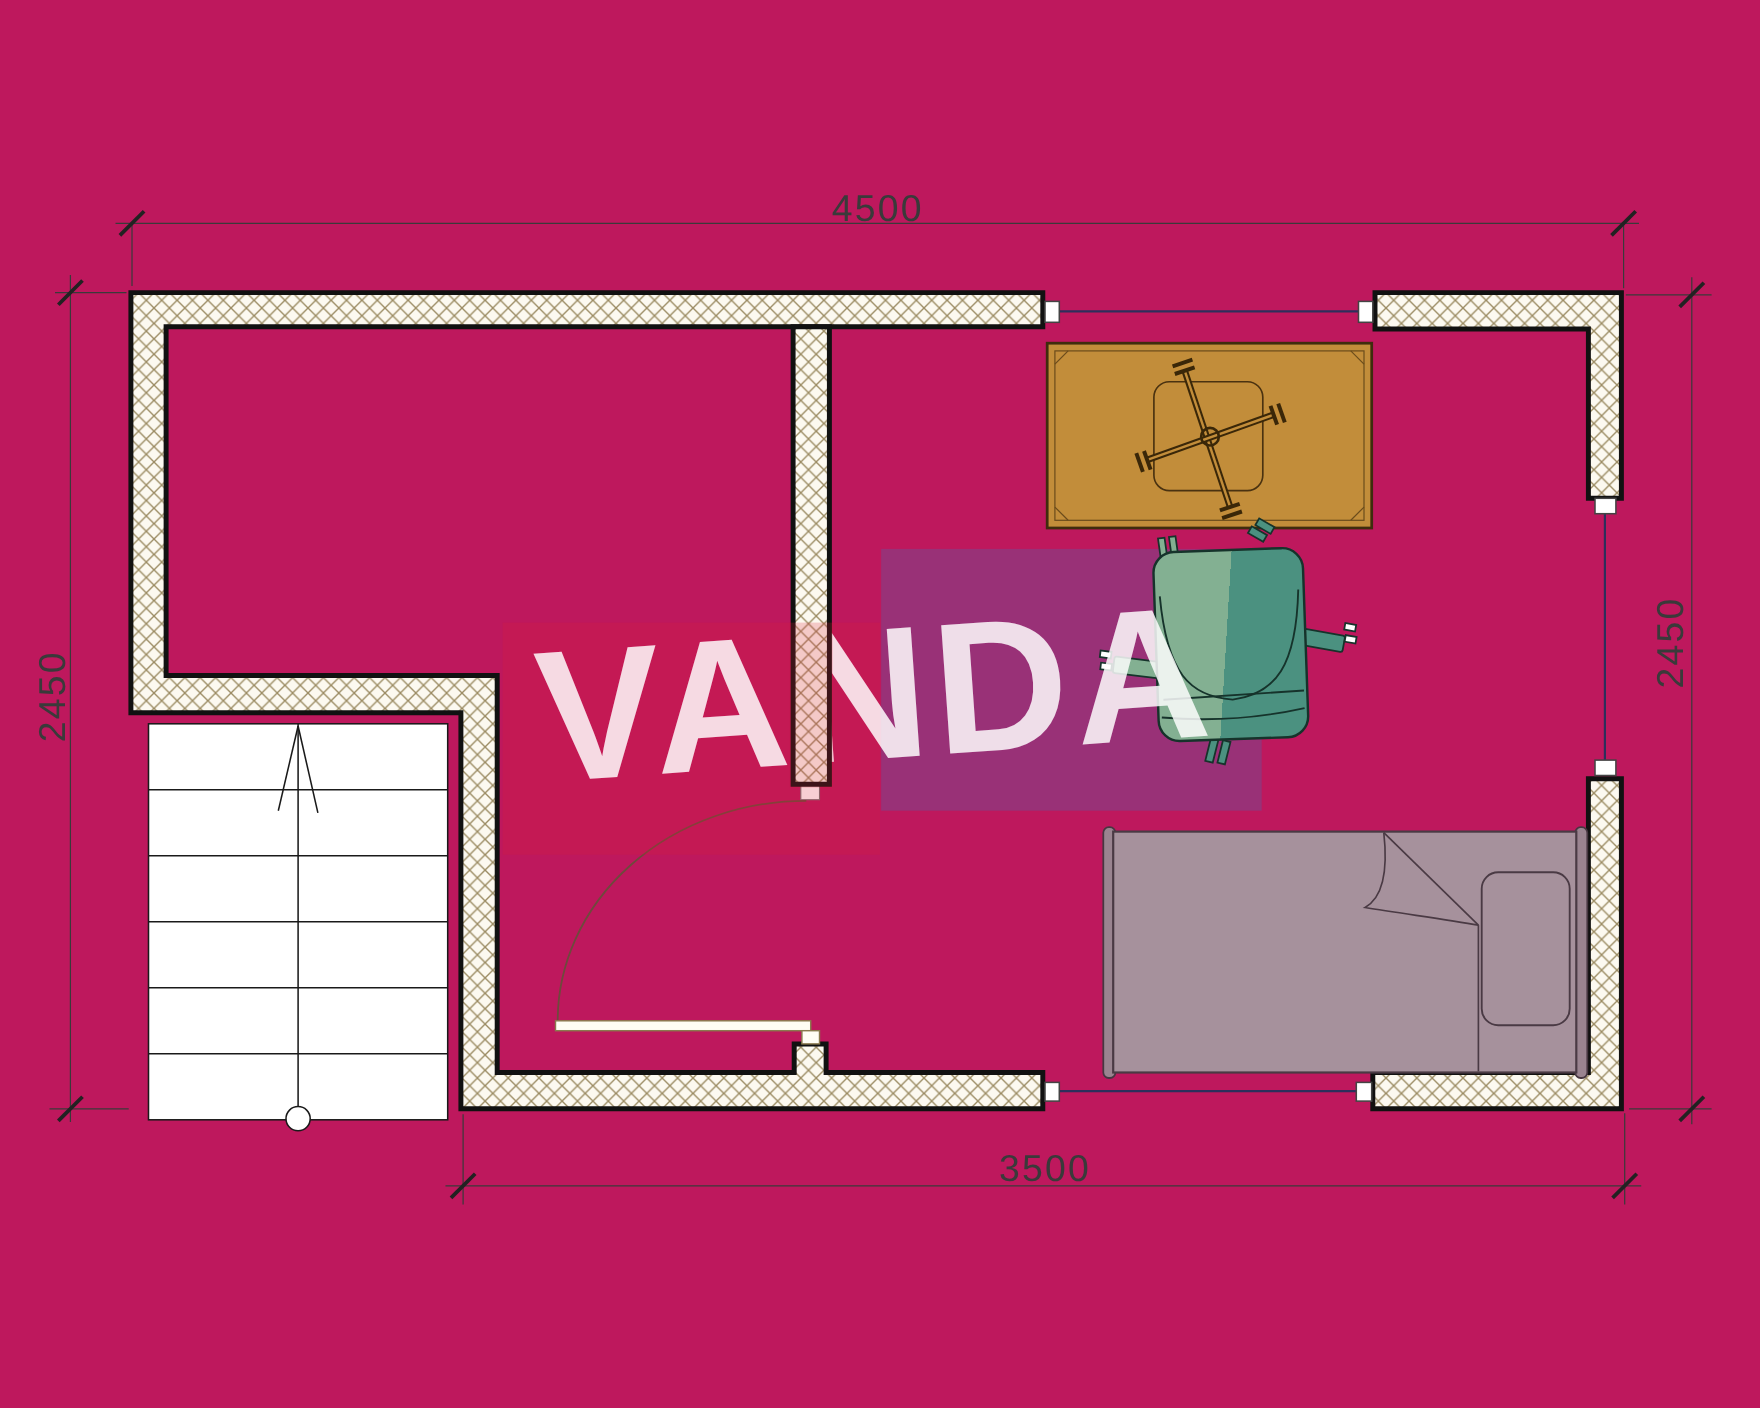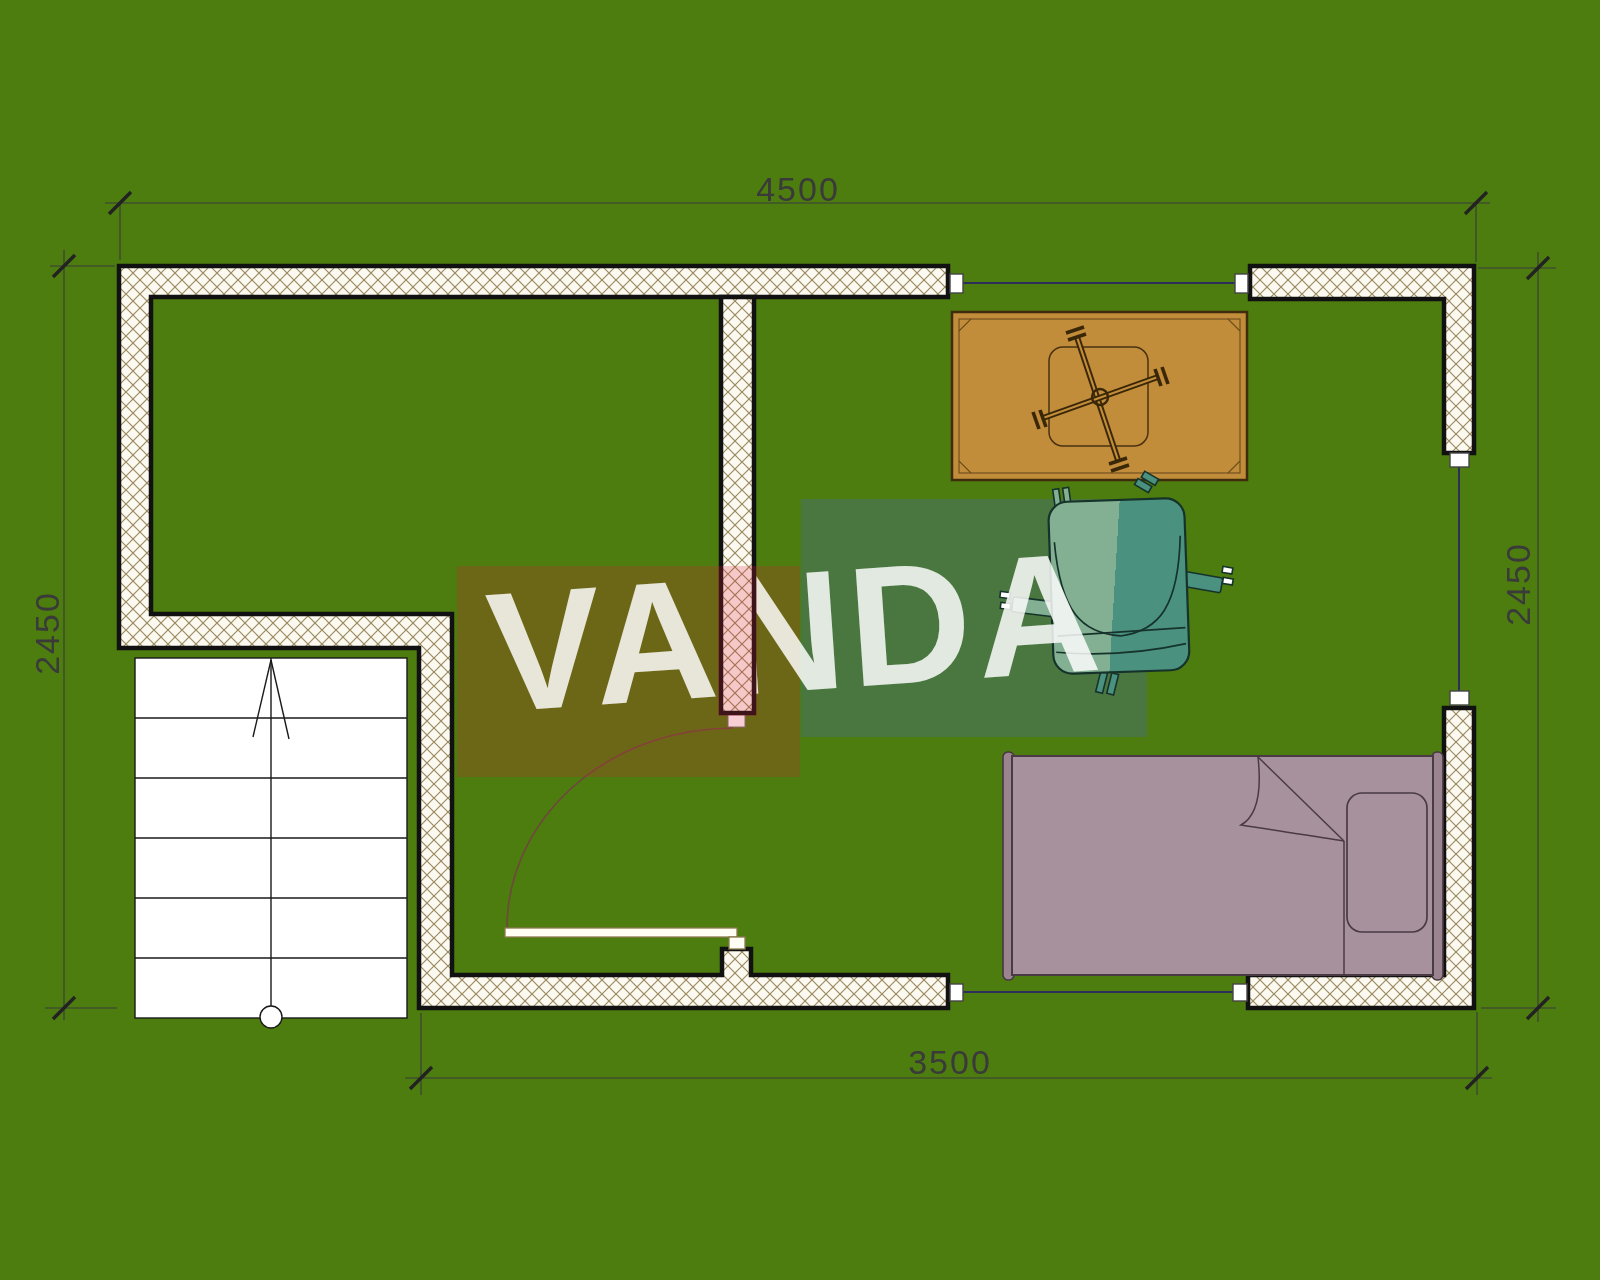--- a/index.html
+++ b/index.html
@@ -1,16 +1,16 @@
 <!DOCTYPE html>
 <html><head>
 <meta charset="utf-8">
 <style>
   html,body{margin:0;padding:0;background:#ffffff;}
-  .canvas{position:relative;width:1600px;height:1280px;background:#4d7c0f;overflow:hidden;
+  .canvas{position:relative;width:1600px;height:1280px;background:#be185d;overflow:hidden;
           font-family:"Liberation Sans", sans-serif;}
   .layer{position:absolute;left:0;top:0;width:1600px;height:1280px;}
   .z1{z-index:1}.z2{z-index:2}.z3{z-index:3}.z5{z-index:5}
   .dimtext{font-family:"Liberation Sans", sans-serif;font-size:34px;letter-spacing:2px;}
   .watermark-text{
     position:absolute;left:494px;top:568px;z-index:4;
     font-family:"Liberation Sans", sans-serif;
     font-weight:bold;font-size:170px;line-height:1;letter-spacing:5px;
     transform:rotate(-4deg);transform-origin:left bottom;
     white-space:nowrap;user-select:none;

